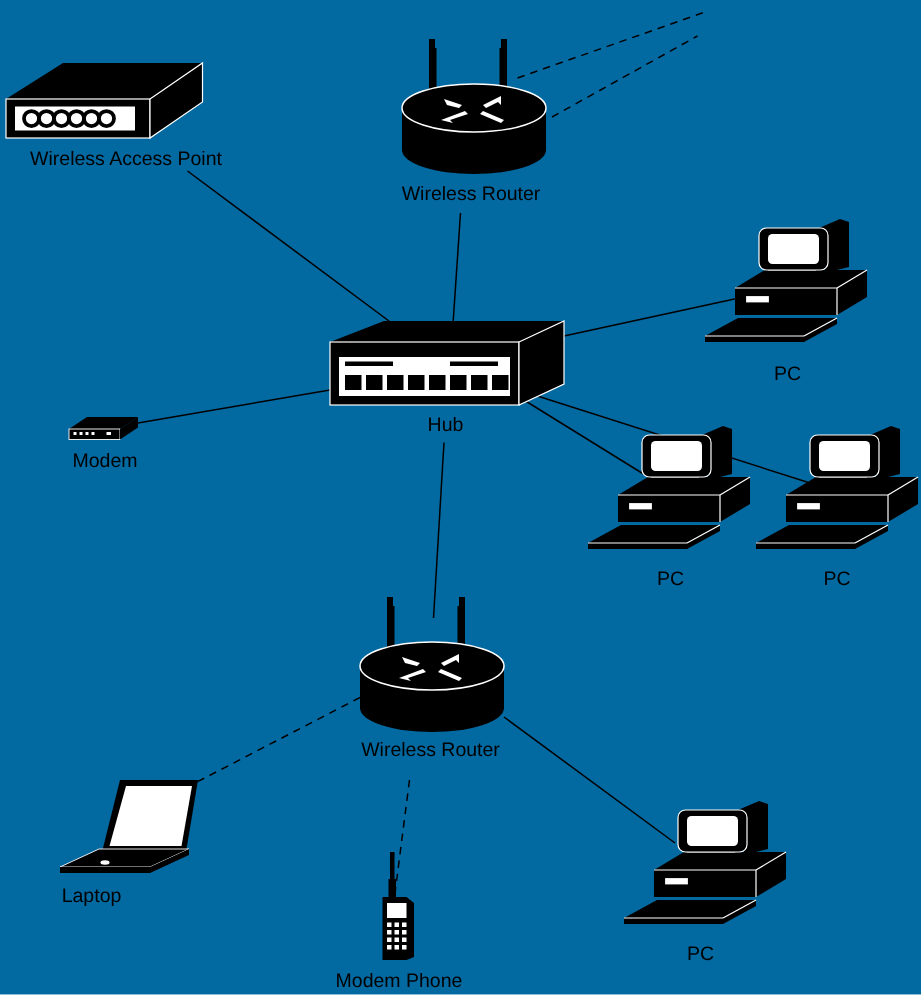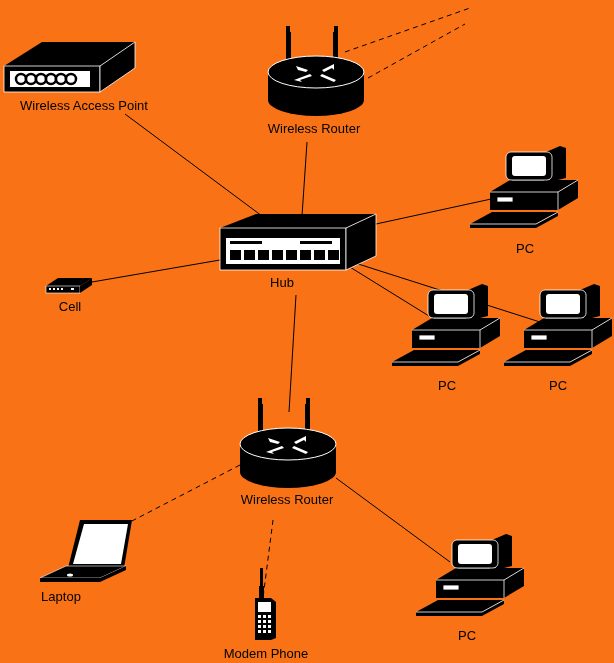--- a/index.html
+++ b/index.html
@@ -1,16 +1,16 @@
 <!DOCTYPE html>
 <html><head>
 <meta charset="utf-8">
 <style>
   html, body { margin: 0; padding: 0; background: #ffffff; }
-  #stage { position: relative; width: 614px; height: 663px; background: #f97316; overflow: hidden; }
+  #stage { position: relative; width: 614px; height: 663px; background: #0369a1; overflow: hidden; }
   svg { position: absolute; left: 0; top: 0; }
   .lbl { position: absolute; font-family: "Liberation Sans", sans-serif; font-size: 13px; color: #000; white-space: nowrap; transform: translateX(-50%); }
 </style>
 </head>
 <body>
 
 <div id="stage">
 <svg width="614" height="663" viewBox="0 0 614 663">
   <defs>
 
@@ -154,22 +154,22 @@
           <rect x="268" y="625" width="3" height="3"></rect>
       <rect x="258" y="630" width="3" height="3"></rect>
           <rect x="263" y="630" width="3" height="3"></rect>
           <rect x="268" y="630" width="3" height="3"></rect>
     </g>
   </g>
 </svg>
 
 <div class="lbl" style="left:84px; top:98px;">Wireless Access Point</div>
 <div class="lbl" style="left:314px; top:121px;">Wireless Router</div>
-<div class="lbl" style="left:282px; top:275px;">Hub</div>
-<div class="lbl" style="left:70px; top:299px;">Cell</div>
+<div class="lbl" style="left:297px; top:275px;">Hub</div>
+<div class="lbl" style="left:70px; top:299px;">Modem</div>
 <div class="lbl" style="left:525px; top:241px;">PC</div>
 <div class="lbl" style="left:447px; top:378px;">PC</div>
 <div class="lbl" style="left:558px; top:378px;">PC</div>
 <div class="lbl" style="left:287px; top:492px;">Wireless Router</div>
 <div class="lbl" style="left:61px; top:589px;">Laptop</div>
 <div class="lbl" style="left:266px; top:646px;">Modem Phone</div>
 <div class="lbl" style="left:467px; top:628px;">PC</div>
 </div>
 
 </body></html>

